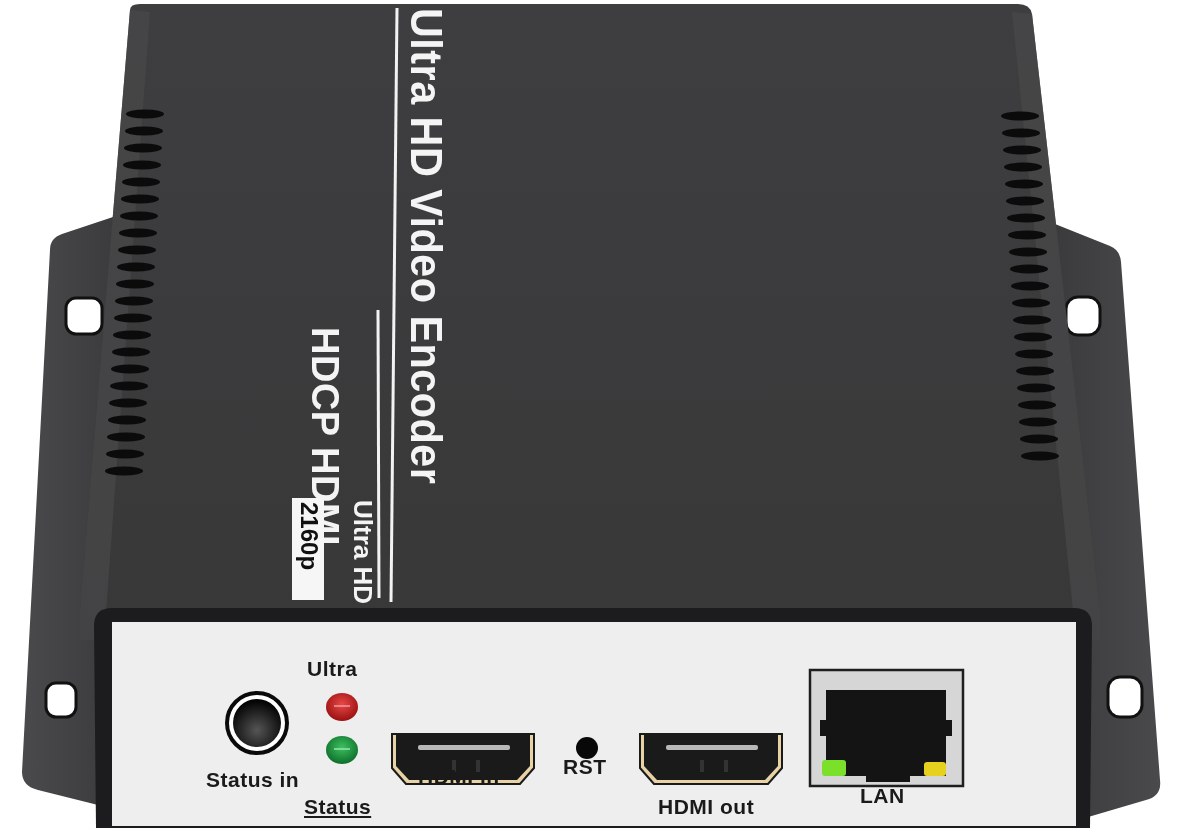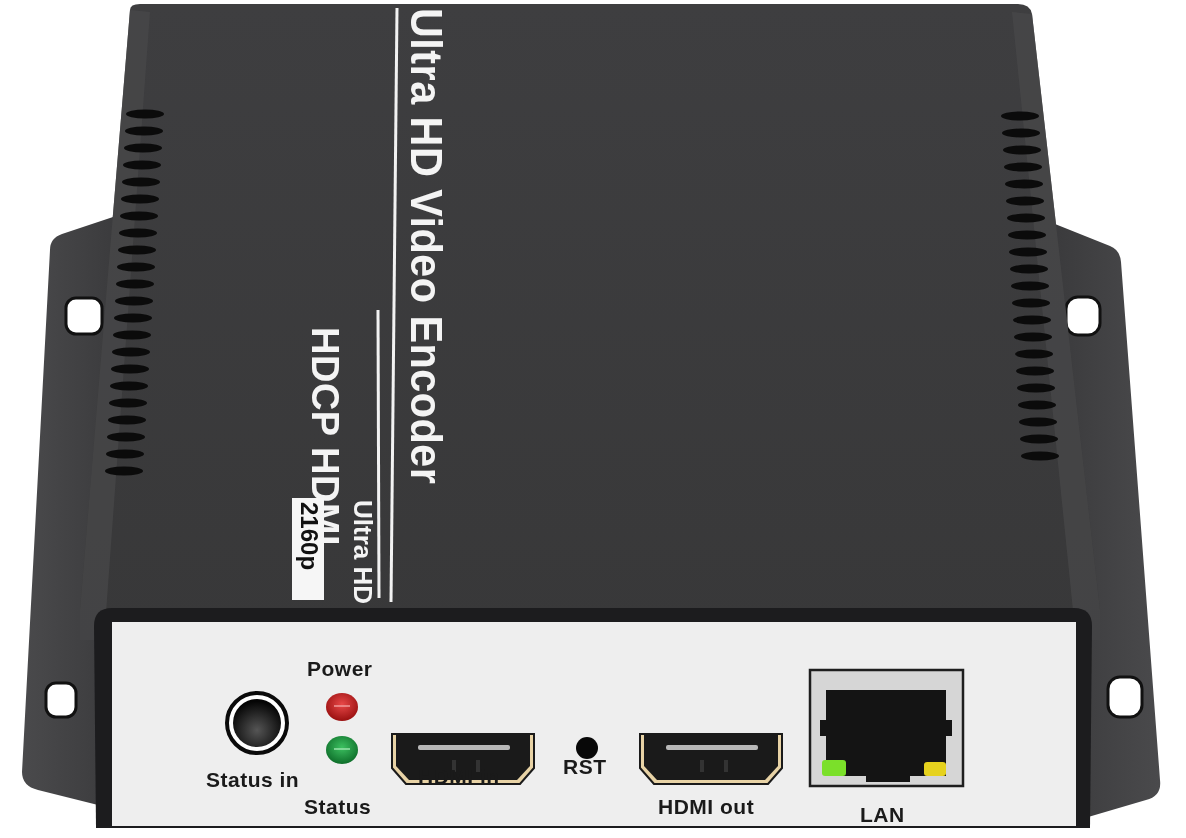--- a/index.html
+++ b/index.html
@@ -165,21 +165,21 @@
     <rect x="924" y="762" width="22" height="14" rx="3" fill="#e6d21e"></rect>
   </g>
 </svg>
 
 <div class="vtext title-text">Ultra HD Video Encoder</div>
 <div class="vtext hdcp-text">HDCP HDMI</div>
 <div class="vtext uhd-text">Ultra HD</div>
 <div class="res-box"></div>
 <div class="res-text">2160p</div>
 
-<div class="label" style="left:307px; top:657px;">Power</div>
+<div class="label" style="left:307px; top:657px;">Ultra</div>
 <div class="label" style="left:206px; top:768px;">Status in</div>
-<div class="label" style="left:304px; top:795px;">Status</div>
+<div class="label" style="left:304px; top:795px;text-decoration:underline;">Status</div>
 <div class="label" style="left:418px; top:765px;">HDMI in</div>
 <div class="label" style="left:563px; top:755px;">RST</div>
 <div class="label" style="left:658px; top:795px;text-align:right;">HDMI out</div>
-<div class="label" style="left:860px; top:784px;margin-top:19px;">LAN</div>
+<div class="label" style="left:860px; top:784px;">LAN</div>
 
 </div>
 
 </body></html>

